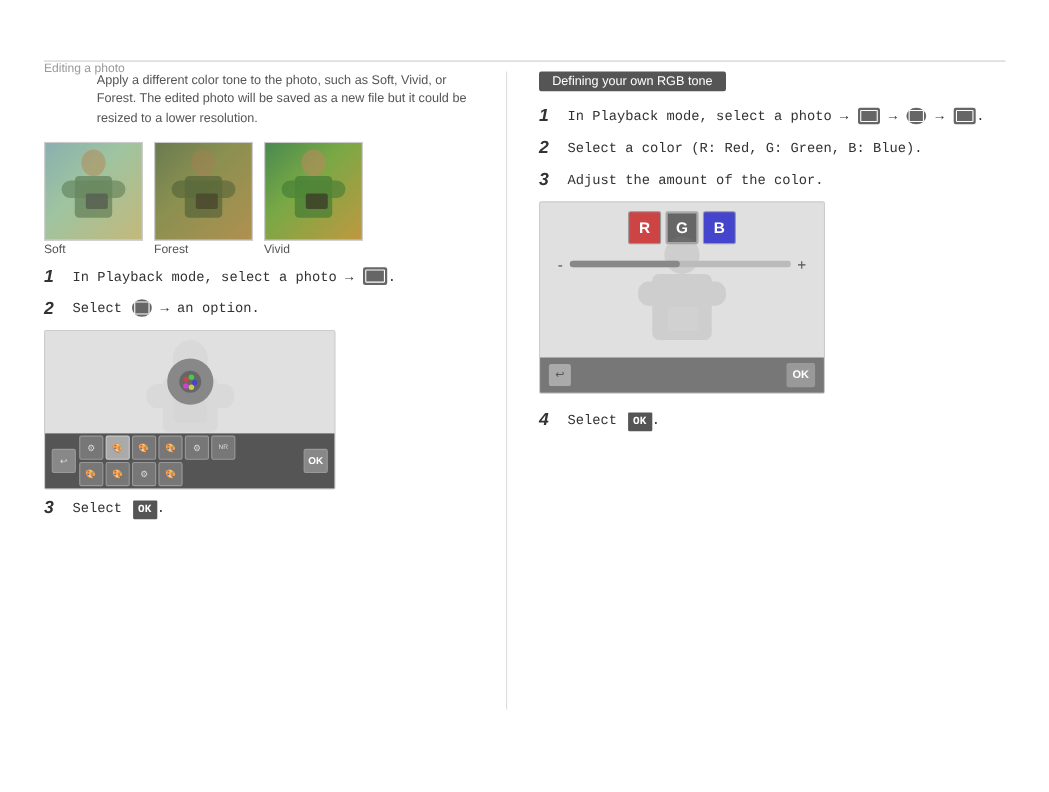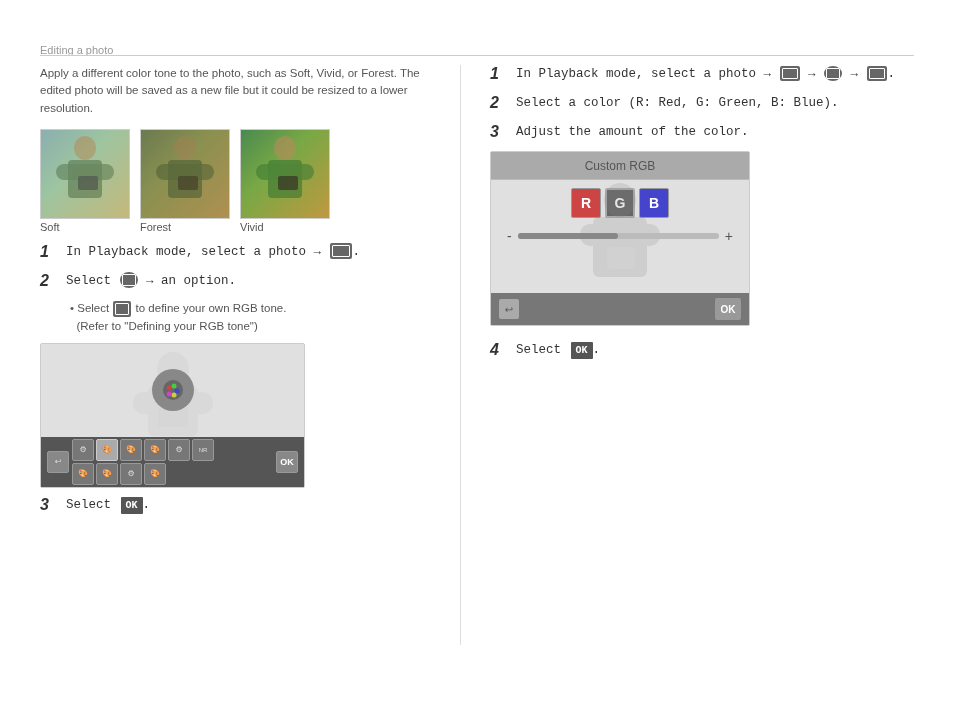--- a/index.html
+++ b/index.html
@@ -27,21 +27,21 @@
       top: 55px;
       left: 40px;
       right: 40px;
       height: 1px;
       background: #ccc;
     }
 
     
     .breadcrumb {
       position: absolute;
-      top: 44px;
+      top: 56px;
       left: 40px;
       font-size: 11px;
       color: #999;
     }
 
     
     .left-col {
       position: absolute;
       top: 65px;
       left: 40px;
@@ -53,20 +53,21 @@
       color: #00aacc;
       font-weight: bold;
       margin-bottom: 8px;
     }
 
     .section-desc {
       font-size: 11.5px;
       color: #555;
       line-height: 1.5;
       margin-bottom: 12px;
+      margin-left: 48px;
     }
 
     
     .photo-examples {
       display: flex;
       gap: 10px;
       margin-bottom: 8px;
     }
 
     .photo-box {
@@ -455,26 +456,20 @@
 
     <div class="step">
       <span class="step-num">2</span>
       <span class="step-text">
         Select
         <span class="inline-icon" style="background:#666;width:18px;height:16px;border-radius:50%;display:inline-block;vertical-align:middle;"></span>
         → an option.
       </span>
     </div>
 
-    <div class="bullet-item">
-      • Select
-      <span class="inline-icon" style="background:#666;width:18px;height:16px;border-radius:2px;display:inline-block;vertical-align:middle;"></span>
-      to define your own RGB tone.<br>
-      &nbsp;&nbsp;(Refer to "Defining your RGB tone")
-    </div>
 
     <div class="camera-ui">
 
       <div class="camera-silhouette">
         <svg width="100" height="100" viewBox="0 0 100 100">
           <ellipse cx="50" cy="20" rx="16" ry="17" fill="#bbb"></ellipse>
           <rect x="25" y="37" width="50" height="50" rx="6" fill="#bbb"></rect>
           <rect x="10" y="43" width="80" height="22" rx="10" fill="#bbb"></rect>
           <rect x="35" y="58" width="30" height="20" rx="3" fill="#aaa"></rect>
         </svg>
@@ -522,20 +517,21 @@
       <span class="step-num">3</span>
       <span class="step-text">
         Select <span class="ok-text">OK</span>.
       </span>
     </div>
 
   </div>
 
   <div class="right-col">
 
+    <div class="rgb-badge">Defining your own RGB tone</div>
 
     
     <div class="step">
       <span class="step-num">1</span>
       <span class="step-text">
         In Playback mode, select a photo →
         <span class="inline-icon" style="background:#666;width:20px;height:15px;border-radius:2px;display:inline-block;vertical-align:middle;"></span>
         →
         <span class="inline-icon" style="background:#666;width:18px;height:15px;border-radius:50%;display:inline-block;vertical-align:middle;"></span>
         →
@@ -560,21 +556,20 @@
 
       <div class="rgb-silhouette">
         <svg width="90" height="110" viewBox="0 0 90 110">
           <ellipse cx="45" cy="18" rx="16" ry="17" fill="#888"></ellipse>
           <rect x="18" y="35" width="54" height="60" rx="6" fill="#888"></rect>
           <rect x="5" y="42" width="80" height="22" rx="10" fill="#888"></rect>
           <rect x="32" y="65" width="28" height="22" rx="3" fill="#999"></rect>
         </svg>
       </div>
 
-      <div class="rgb-header">Custom RGB</div>
 
       <div class="rgb-buttons-row">
         <div class="rgb-btn r-btn">R</div>
         <div class="rgb-btn g-btn">G</div>
         <div class="rgb-btn b-btn">B</div>
       </div>
 
       <div class="rgb-slider-row">
         <span class="rgb-slider-minus">-</span>
         <div class="rgb-slider-track">

